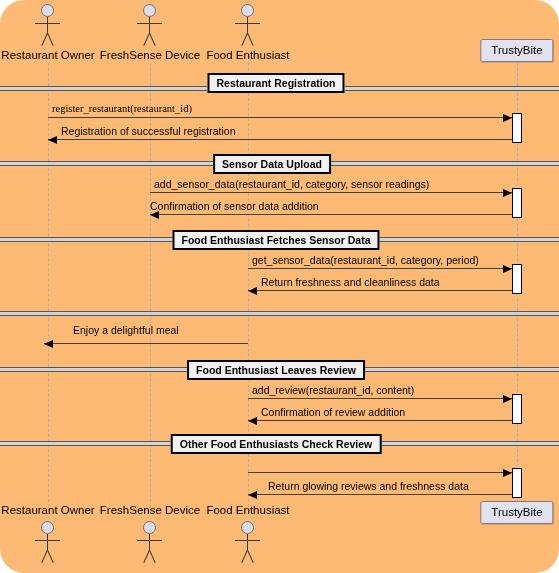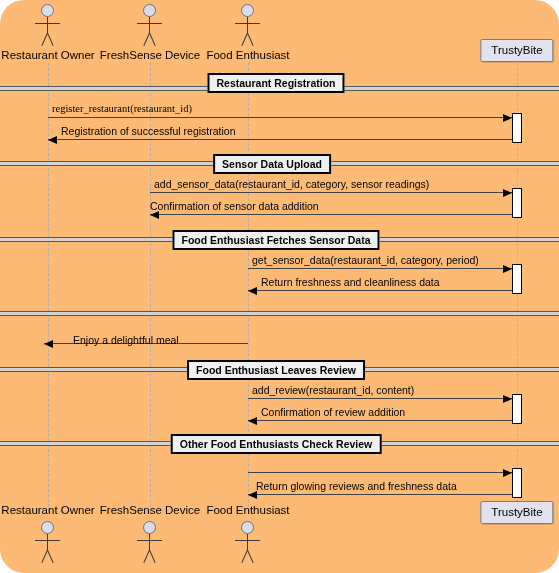--- a/index.html
+++ b/index.html
@@ -285,29 +285,29 @@
       <div class="arrowhead right" style="left: 255px;"></div>
     </div>
     <div class="msg-label" style="left: 252px; top: 254px;">get_sensor_data(restaurant_id, category, period)</div>
     <div class="msg" style="left: 248px; top: 290px; width: 264px;">
       <div class="arrowhead left" style="left: 0px;"></div>
     </div>
     <div class="msg-label" style="left: 261px; top: 276px;">Return freshness and cleanliness data</div>
     <div class="msg" style="left: 44px; top: 343px; width: 204px;">
       <div class="arrowhead left" style="left: 0px;"></div>
     </div>
-    <div class="msg-label" style="left: 57px; top: 334px; padding-left: 16px;">Enjoy a delightful meal</div>
+    <div class="msg-label" style="left: 57px; top: 324px; padding-left: 16px;">Enjoy a delightful meal</div>
     <div class="msg" style="left: 248px; top: 398px; width: 264px;">
       <div class="arrowhead right" style="left: 255px;"></div>
     </div>
     <div class="msg-label" style="left: 252px; top: 384px;">add_review(restaurant_id, content)</div>
     <div class="msg" style="left: 248px; top: 420px; width: 264px;">
       <div class="arrowhead left" style="left: 0px;"></div>
     </div>
     <div class="msg-label" style="left: 261px; top: 406px;">Confirmation of review addition</div>
     <div class="msg" style="left: 248px; top: 472px; width: 264px;">
       <div class="arrowhead right" style="left: 255px;"></div>
     </div>
     <div class="msg" style="left: 248px; top: 494px; width: 264px;">
       <div class="arrowhead left" style="left: 0px;"></div>
     </div>
-    <div class="msg-label" style="left: 249px; top: 480px; padding-left: 7px;">Return glowing reviews and freshness data</div>
+    <div class="msg-label" style="left: 261px; top: 480px; padding-left: 7px;">Return glowing reviews and freshness data</div>
   </div>
 
 </body></html>

